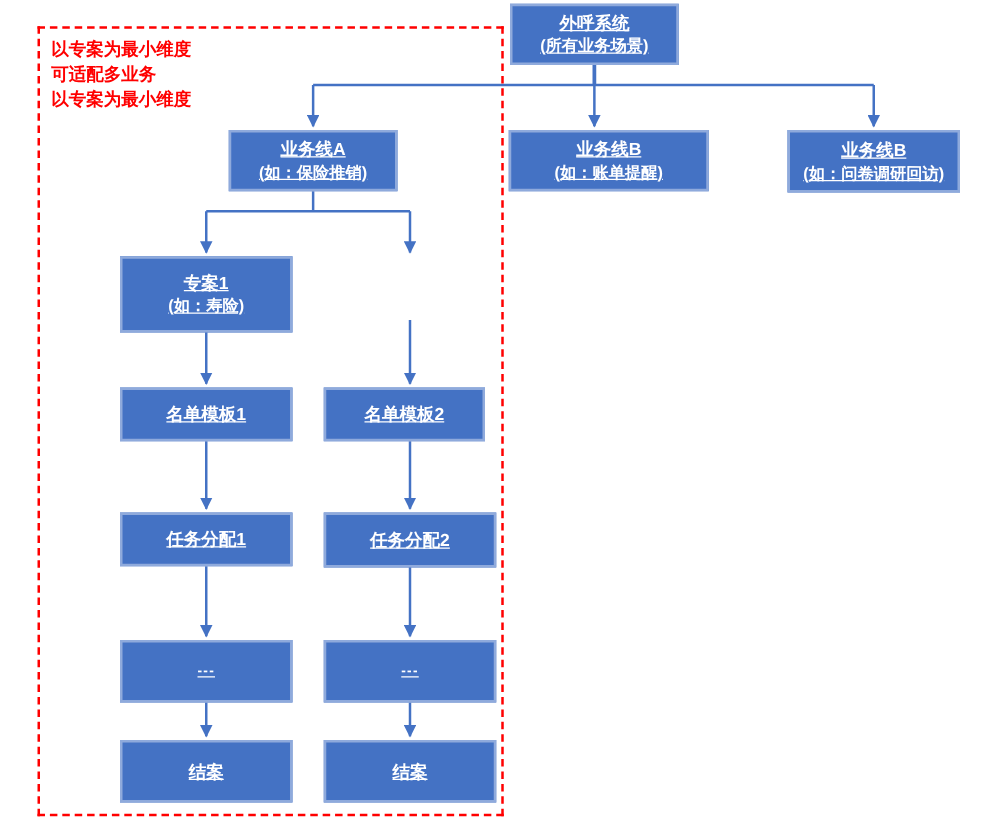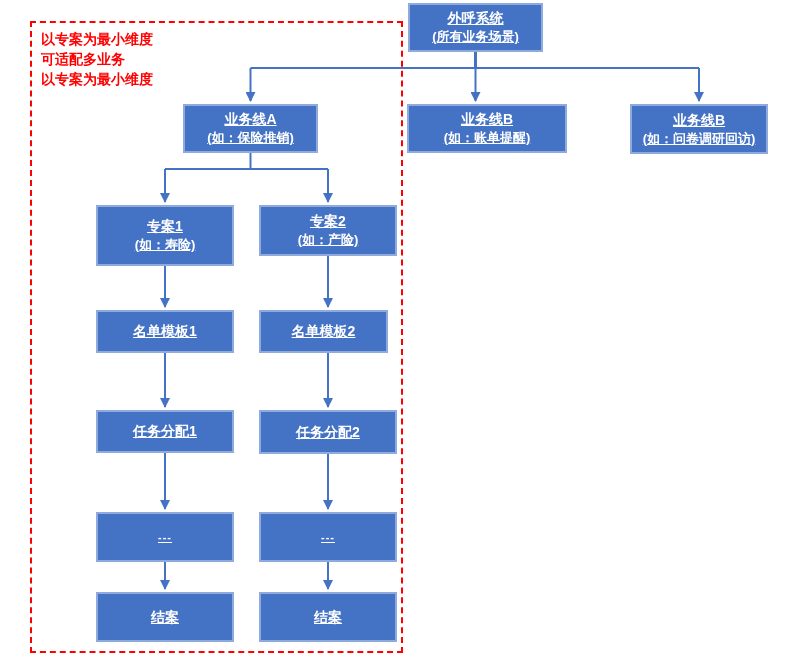--- a/index.html
+++ b/index.html
@@ -113,24 +113,20 @@
   <div class="node" style="left:630px;top:104px;width:138px;height:50px">
     <div class="t">业务线B</div>
     <div class="s">(如：问卷调研回访)</div>
   </div>
 
   <div class="node" style="left:96px;top:205px;width:138px;height:61px">
     <div class="t">专案1</div>
     <div class="s">(如：寿险)</div>
   </div>
 
-  <div class="node" style="left:259px;top:205px;width:138px;height:51px">
-    <div class="t">专案2</div>
-    <div class="s">(如：产险)</div>
-  </div>
 
   <div class="node" style="left:96px;top:310px;width:138px;height:43px">
     <div class="t">名单模板1</div>
   </div>
 
   <div class="node" style="left:259px;top:310px;width:129px;height:43px">
     <div class="t">名单模板2</div>
   </div>
 
   <div class="node" style="left:96px;top:410px;width:138px;height:43px">

